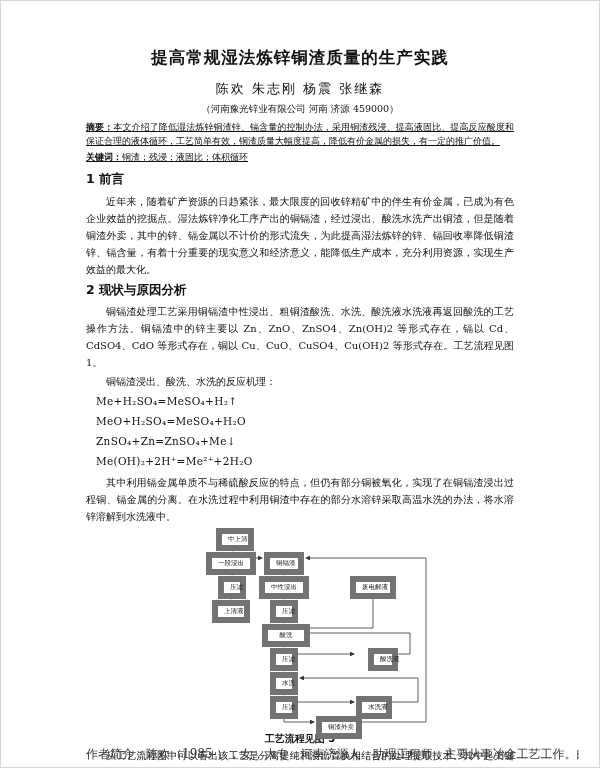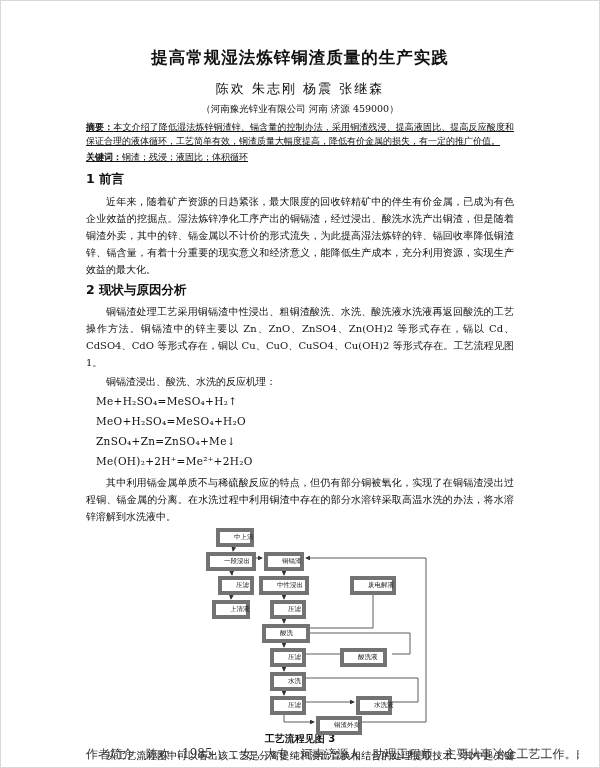--- a/index.html
+++ b/index.html
@@ -40,22 +40,22 @@
   .mech-intro { margin-top:2px; margin-bottom:2px; }
   .equations { margin:2px 0 2px 10px; }
   .eq { font-size:10.5px; line-height:1.9; letter-spacing:0.3px; }
   .flowchart {
     position:relative; width:235px; height:202px;
     margin:3px 0 2px 112px;
     font-family:"DejaVu Sans","Liberation Sans",sans-serif;
   }
   .flowchart svg { position:absolute; left:0; top:0; }
   .fnode {
-    position:absolute; border:4px solid #737373; background:#ffffff;
-    font-size:6.5px; line-height:1.2; padding:2px 14px; text-align:center;
+    position:absolute; border:6px solid #737373; background:#ffffff;
+    font-size:6.5px; line-height:1.2; padding:2px 6px; text-align:center;
     white-space:nowrap; color:#222;
   }
   .fig-caption {
     font-family:"DejaVu Sans","Liberation Sans",sans-serif;
     font-size:10px; font-weight:bold; text-align:center;
     line-height:1.3; margin:2px 0 2px 0;
   }
   .last-para { margin-top:2px; }
   .footer-note {
     position:absolute; left:85px; right:20px; bottom:4px;
@@ -129,21 +129,21 @@
     <div class="fnode" style="left:20px;top:48px;width:28px">压滤</div>
     <div class="fnode" style="left:14px;top:72px;width:38px">上清液</div>
     <div class="fnode" style="left:66px;top:24px;width:40px">铜镉渣</div>
     <div class="fnode" style="left:61px;top:48px;width:50px">中性浸出</div>
     <div class="fnode" style="left:72px;top:72px;width:28px">压滤</div>
     <div class="fnode" style="left:64px;top:96px;width:48px">酸洗</div>
     <div class="fnode" style="left:72px;top:120px;width:28px">压滤</div>
     <div class="fnode" style="left:72px;top:144px;width:28px">水洗</div>
     <div class="fnode" style="left:72px;top:168px;width:28px">压滤</div>
     <div class="fnode" style="left:152px;top:48px;width:46px">废电解液</div>
-    <div class="fnode" style="left:142px;top:120px;width:47px">酸洗液</div>
+    <div class="fnode" style="left:170px;top:120px;width:30px">酸洗液</div>
     <div class="fnode" style="left:158px;top:168px;width:36px">水洗液</div>
     <div class="fnode" style="left:118px;top:188px;width:46px">铜渣外卖</div>
   </div>
 
   <div class="fig-caption">工艺流程见图 3</div>
 
   <p class="para last-para">从工艺流程图中可以看出该工艺是分离提纯和浸出置换相结合的处理提取技术。其中起关键作</p>
 
   <div class="footer-note">作者简介：陈欢（1985-），女，大专，河南济源人，助理工程师，主要从事冶金工艺工作。邮箱：beifang103@163.com。</div>
 

